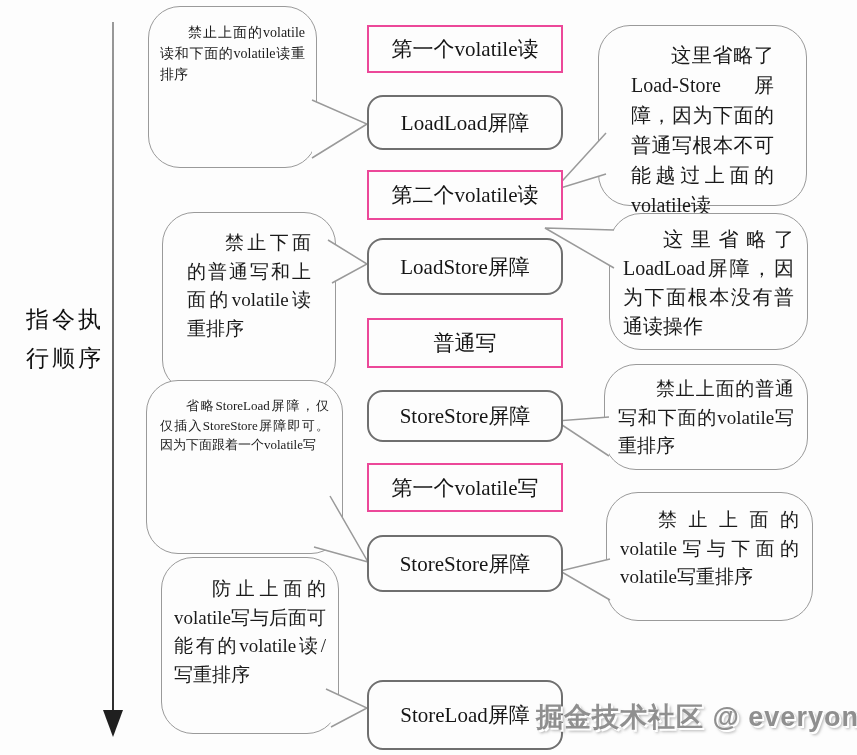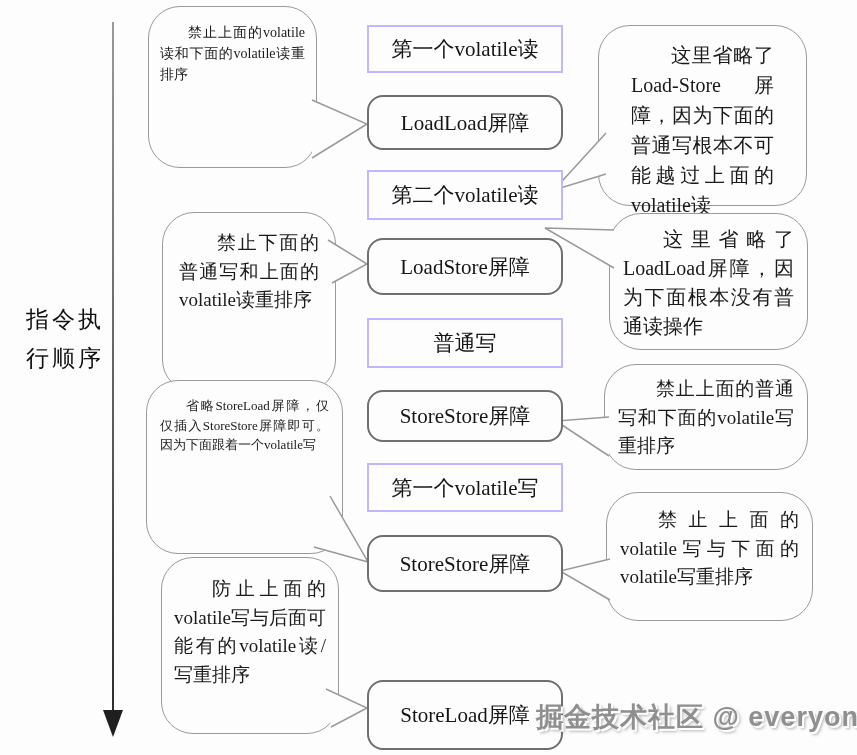--- a/index.html
+++ b/index.html
@@ -12,21 +12,21 @@
     background:linear-gradient(#9a9a9a,#2e2e2e);}
   .order-arrowhead{position:absolute;left:103px;top:710px;width:0;height:0;
     border-left:10px solid transparent;border-right:10px solid transparent;
     border-top:27px solid #1f1f1f;}
   .axis-label{position:absolute;left:26px;top:300px;font-size:23px;line-height:39px;
     letter-spacing:3px;white-space:pre-line;color:#101010;}
   
   .box{position:absolute;left:367px;width:196px;box-sizing:border-box;z-index:3;
     display:flex;align-items:center;justify-content:center;background:#fdfdfd;
     font-size:21px;color:#151515;text-align:center;}
-  .box.op{border:2px solid #c4b5fd;}
+  .box.op{border:2px solid #ec4899;}
   .box.barrier{border:2px solid #6f6f6f;border-radius:16px;}
   
   .bubble{position:absolute;box-sizing:border-box;background:#fdfdfd;z-index:1;
     border:1.5px solid #9a9a9a;border-radius:32px;text-align:justify;color:#1a1a1a;}
   .bubble p{margin:0;text-indent:2em;line-height:1.5;}
   
   .tails{position:absolute;left:0;top:0;z-index:2;pointer-events:none;}
   
   .watermark{position:absolute;left:536px;top:699px;z-index:4;white-space:nowrap;
     font-family:"Liberation Sans","DejaVu Sans",sans-serif;font-size:27px;font-weight:bold;
@@ -39,21 +39,21 @@
 <div class="canvas">
 
   <div class="order-line"></div>
   <div class="order-arrowhead"></div>
   <div class="axis-label">指令执
 行顺序</div>
 
   <div class="bubble" style="left:148px;top:6px;width:169px;height:162px;padding:15px 11px;font-size:14px">
     <p>禁止上面的volatile读和下面的volatile读重排序</p>
   </div>
-  <div class="bubble" style="left:162px;top:212px;width:174px;height:180px;padding:16px 16px;font-size:19px">
+  <div class="bubble" style="left:162px;top:212px;width:174px;height:180px;padding:16px 24px;font-size:19px">
     <p>禁止下面的普通写和上面的volatile读重排序</p>
   </div>
   <div class="bubble" style="left:146px;top:380px;width:197px;height:174px;padding:15px 13px;font-size:13px">
     <p>省略StoreLoad屏障，仅仅插入StoreStore屏障即可。因为下面跟着一个volatile写</p>
   </div>
   <div class="bubble" style="left:161px;top:557px;width:178px;height:177px;padding:17px 12px;font-size:19px">
     <p>防止上面的volatile写与后面可能有的volatile读/写重排序</p>
   </div>
 
   <div class="bubble" style="left:598px;top:25px;width:209px;height:181px;padding:14px 32px;font-size:20px">

